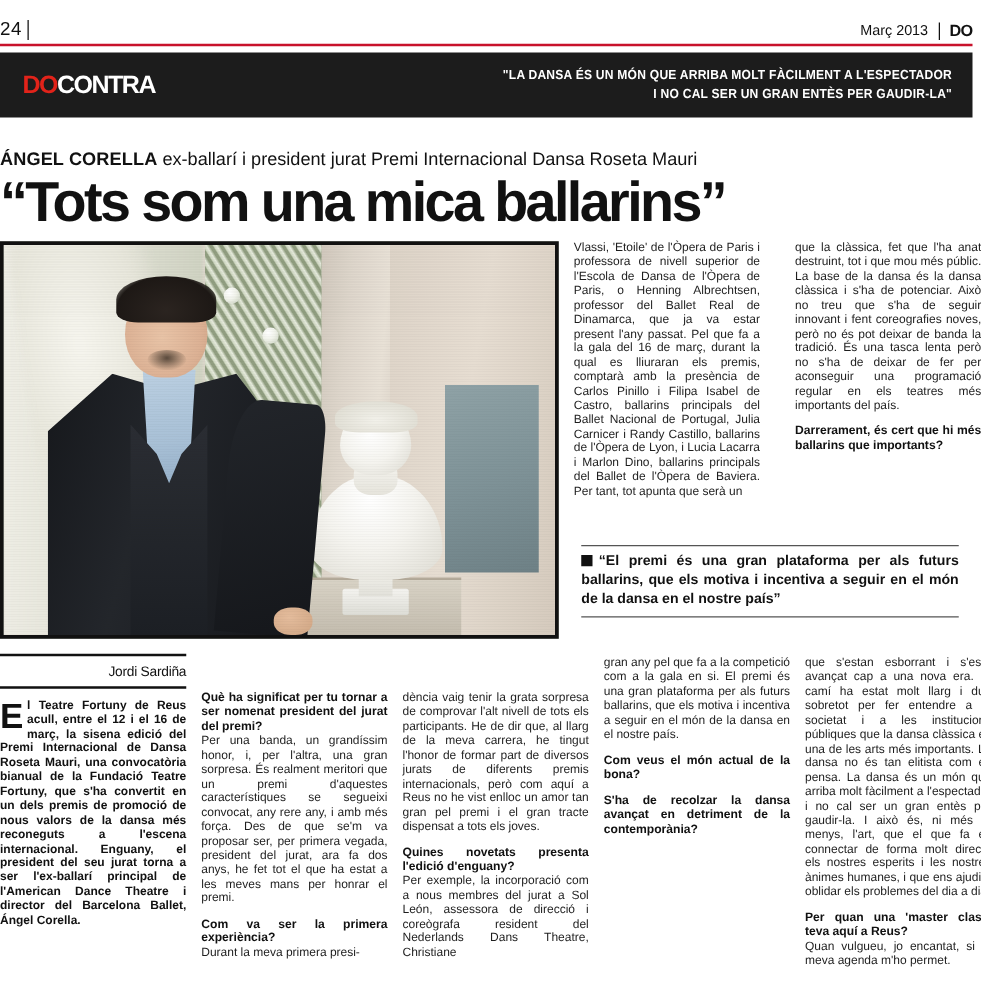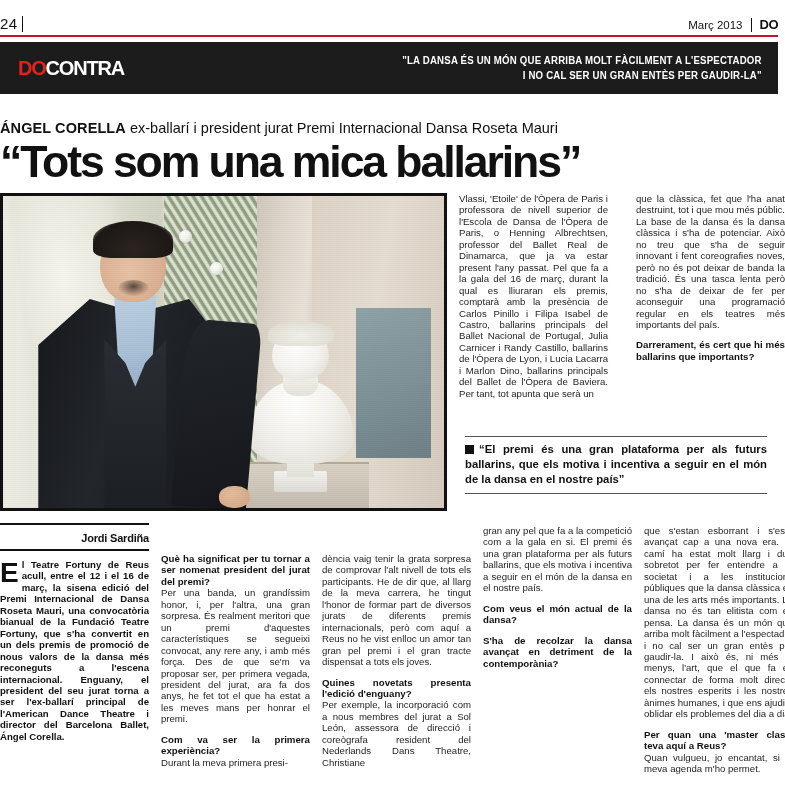--- a/index.html
+++ b/index.html
@@ -365,21 +365,21 @@
   .lower .col { position: relative; }
   .byline-box {
     border-top: 2px solid #111;
     border-bottom: 2px solid #111;
     padding: 3px 0 3px 0;
     margin-bottom: 8px;
     text-align: right;
   }
   .byline {
     font-size: 11px;
-    font-weight: 700;
+    font-weight: 400;
     line-height: 13px;
     color: #111;
     letter-spacing: -0.2px;
   }
   .lead-wrap { position: relative; }
   .dropcap {
     float: left;
     font-size: 28px;
     line-height: 22px;
     font-weight: 700;
@@ -508,21 +508,21 @@
       <div class="qblock">
         <p class="qhead">Quines novetats presenta l'edició d'enguany?</p>
         <p class="body">Per exemple, la incorporació com a nous membres del jurat a Sol León, assessora de direcció i coreògrafa resident del Nederlands Dans Theatre, Christiane</p>
       </div>
 
     </div>
 
     <div class="col col-offset-small">
       <p class="body">gran any pel que fa a la competició com a la gala en si. El premi és una gran plataforma per als futurs ballarins, que els motiva i incentiva a seguir en el món de la dansa en el nostre país.</p>
       <div class="qblock">
-        <p class="qhead">Com veus el món actual de la dansa?</p>
+        <p class="qhead">Com veus el món actual de la bona?</p>
       </div>
       <div class="qblock">
         <p class="qhead">S'ha de recolzar la dansa avançat en detriment de la contemporània?</p>
       </div>
 
     </div>
 
     <div class="col col-offset-small">
       <p class="body">que s'estan esborrant i s'està avançat cap a una nova era. El camí ha estat molt llarg i dur, sobretot per fer entendre a la societat i a les institucions públiques que la dansa clàssica és una de les arts més importants. La dansa no és tan elitista com es pensa. La dansa és un món que arriba molt fàcilment a l'espectador i no cal ser un gran entès per gaudir-la. I això és, ni més ni menys, l'art, que el que fa és connectar de forma molt directa els nostres esperits i les nostres ànimes humanes, i que ens ajudi a oblidar els problemes del dia a dia.</p>
       <div class="qblock">

